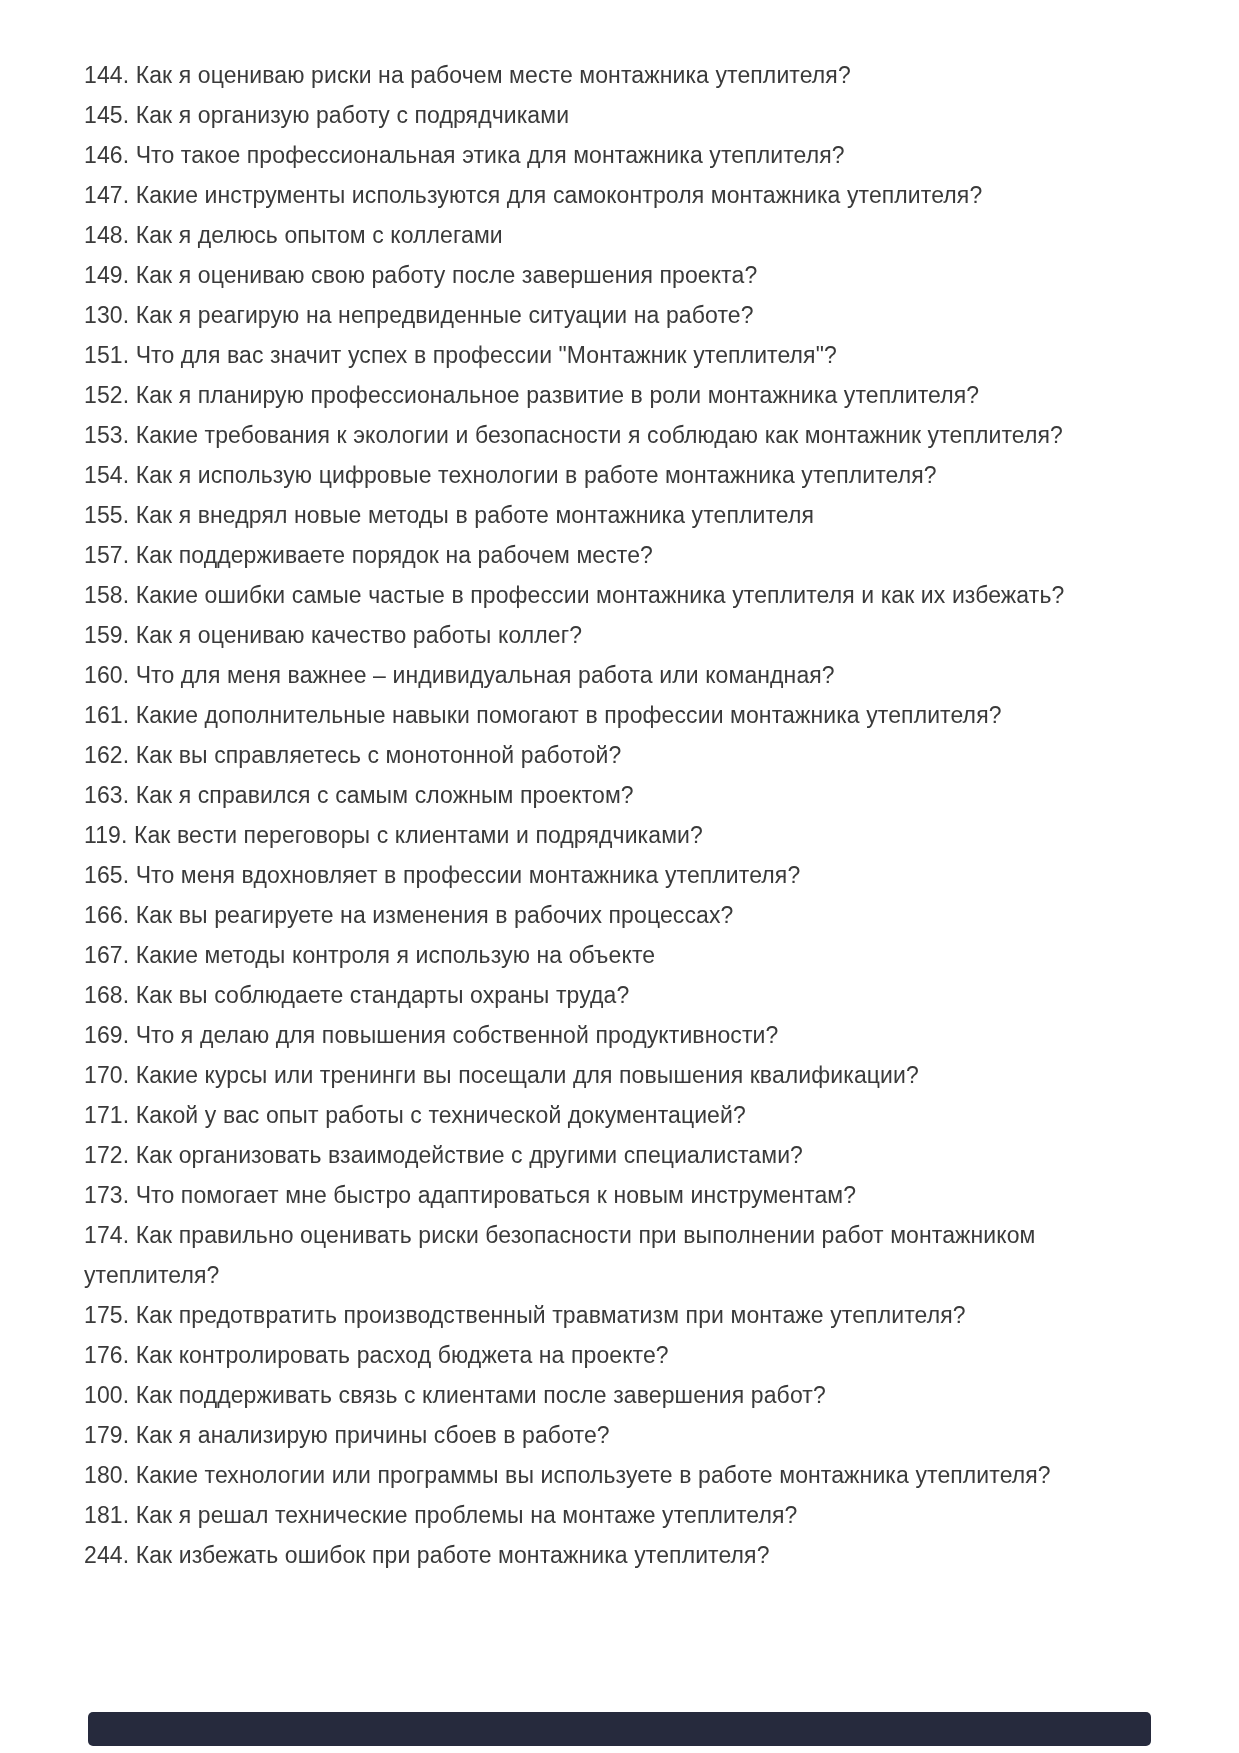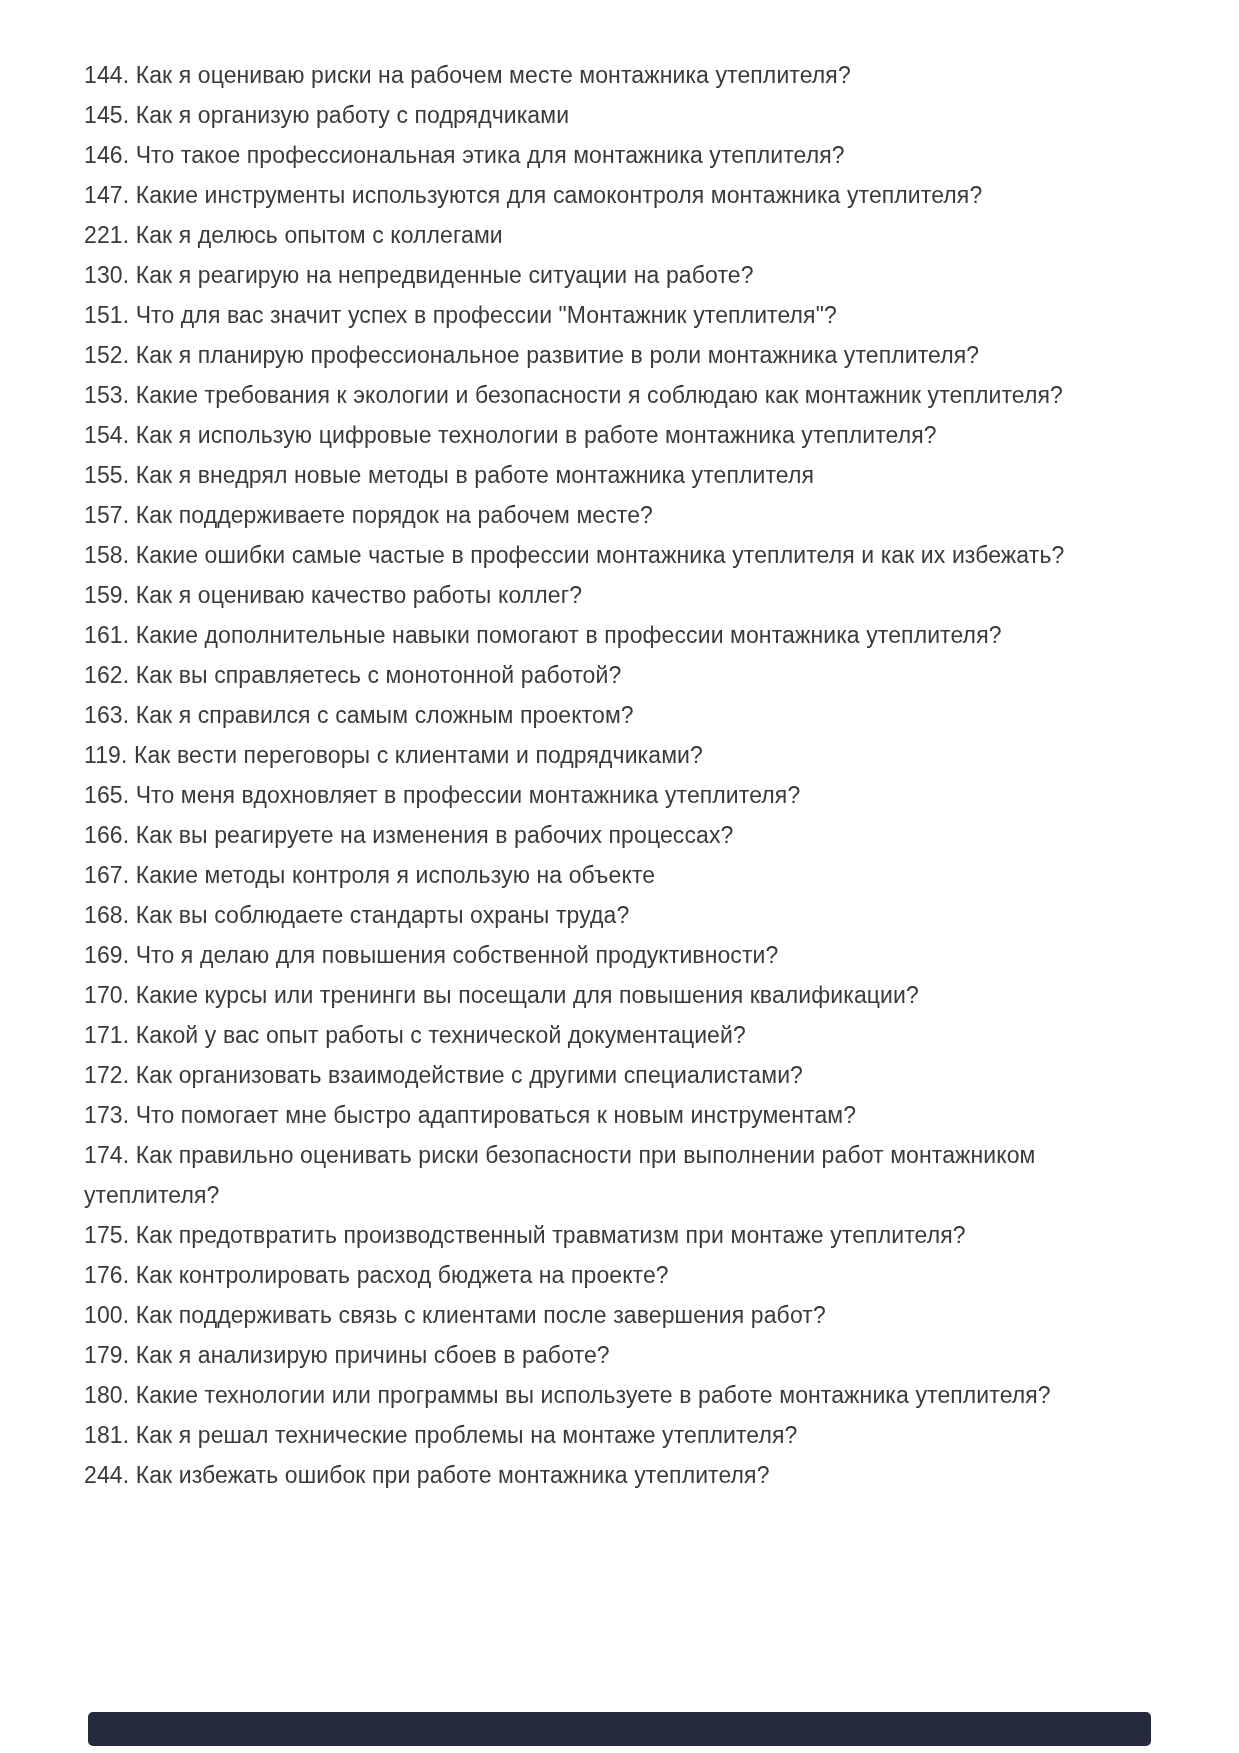--- a/index.html
+++ b/index.html
@@ -41,30 +41,32 @@
 </style>
 </head>
 <body>
 
 <div class="page" style="--page-bg: #ffffff; --text-color: #3a3a3a; --bottom-bar-color: #262a3d;">
   <div class="question-list" id="question-list">
       <p>144. Как я оцениваю риски на рабочем месте монтажника утеплителя?</p>
       <p>145. Как я организую работу с подрядчиками</p>
       <p>146. Что такое профессиональная этика для монтажника утеплителя?</p>
       <p>147. Какие инструменты используются для самоконтроля монтажника утеплителя?</p>
-      <p>221. Как я делюсь опытом с коллегами</p>
+      <p>148. Как я делюсь опытом с коллегами</p>
+      <p>149. Как я оцениваю свою работу после завершения проекта?</p>
       <p>130. Как я реагирую на непредвиденные ситуации на работе?</p>
       <p>151. Что для вас значит успех в профессии "Монтажник утеплителя"?</p>
       <p>152. Как я планирую профессиональное развитие в роли монтажника утеплителя?</p>
       <p>153. Какие требования к экологии и безопасности я соблюдаю как монтажник утеплителя?</p>
       <p>154. Как я использую цифровые технологии в работе монтажника утеплителя?</p>
       <p>155. Как я внедрял новые методы в работе монтажника утеплителя</p>
       <p>157. Как поддерживаете порядок на рабочем месте?</p>
       <p>158. Какие ошибки самые частые в профессии монтажника утеплителя и как их избежать?</p>
       <p>159. Как я оцениваю качество работы коллег?</p>
+      <p>160. Что для меня важнее – индивидуальная работа или командная?</p>
       <p>161. Какие дополнительные навыки помогают в профессии монтажника утеплителя?</p>
       <p>162. Как вы справляетесь с монотонной работой?</p>
       <p>163. Как я справился с самым сложным проектом?</p>
       <p>119. Как вести переговоры с клиентами и подрядчиками?</p>
       <p>165. Что меня вдохновляет в профессии монтажника утеплителя?</p>
       <p>166. Как вы реагируете на изменения в рабочих процессах?</p>
       <p>167. Какие методы контроля я использую на объекте</p>
       <p>168. Как вы соблюдаете стандарты охраны труда?</p>
       <p>169. Что я делаю для повышения собственной продуктивности?</p>
       <p>170. Какие курсы или тренинги вы посещали для повышения квалификации?</p>

